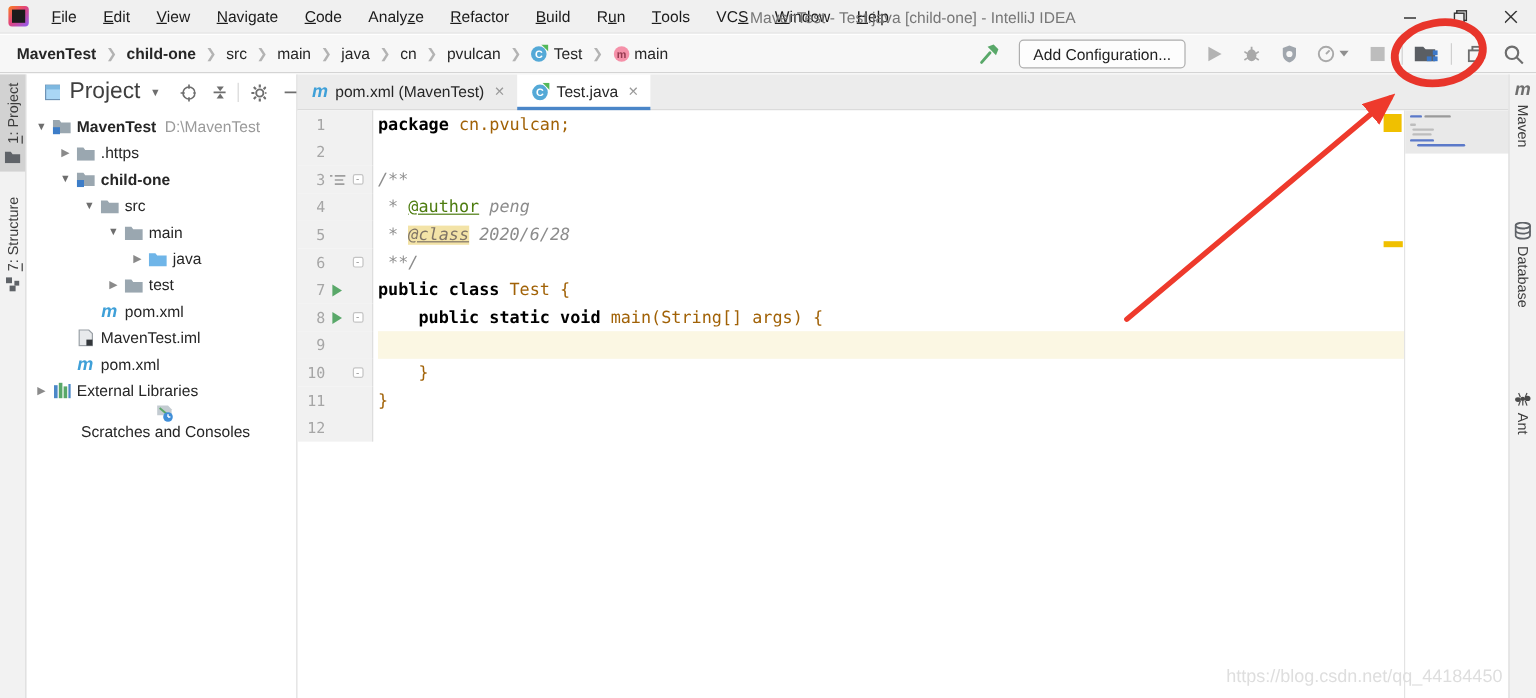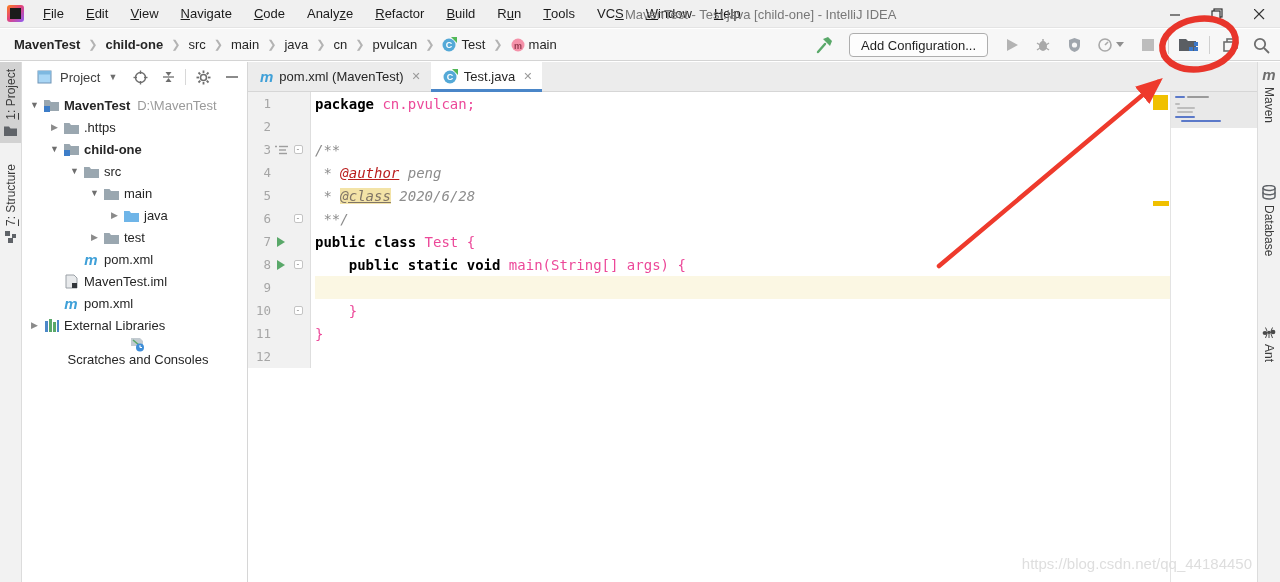--- a/index.html
+++ b/index.html
@@ -41,21 +41,21 @@
   .stripe-item.active { background:#d2d2d2; }
   .vtext { font-size:12px; color:#3c3c3c; white-space:nowrap; }
   .vtext.up { writing-mode:vertical-rl; transform:rotate(180deg); }
   .vtext.down { writing-mode:vertical-rl; }
   .ls-gap { height:14px; }
 
   
   .project-panel { position:absolute; left:23px; top:62px; width:225px; height:520px; background:#fff;
     border-right:1px solid #d6d6d6; }
   .pp-header { height:30px; display:flex; align-items:center; gap:8px; padding-left:14px; color:#3f3f3f; }
-  .pp-title { font-size:13px; }
+  .pp-title { font-size:19px; }
   .pp-caret { font-size:9px; color:#6e6e6e; }
   .pp-sep { width:1px; height:16px; background:#d8d8d8; margin:0 2px; }
   .tree { padding-top:2px; font-size:13px; color:#262626; }
   .tree-row { height:22px; display:flex; align-items:center; white-space:nowrap; }
   .tree-chev { width:11px; font-size:9px; color:#8a8a8a; text-align:center; flex:none; }
   .tree-ico { width:16px; height:16px; margin:0 5px 0 3px; flex:none; display:flex; align-items:center; justify-content:center; }
   .tree-label.bold { font-weight:bold; }
   .tree-extra { color:#9a9a9a; margin-left:7px; }
 
   
@@ -76,23 +76,23 @@
   .lnum { width:23px; text-align:right; color:#a6a6a6; font-size:12.5px; flex:none; }
   .gico { width:20px; height:23px; flex:none; display:flex; align-items:center; justify-content:center; }
   .gfold { width:14px; height:23px; flex:none; display:flex; align-items:center; justify-content:center; }
   .foldbox { width:9px; height:9px; border:1px solid #c4c4c4; border-radius:2px; background:#fff;
     color:#8a8a8a; font-size:8px; line-height:7px; text-align:center; }
   .ecode { padding-left:4px; white-space:pre; }
   .eline.caret .ecode, .eline.caret .caret-ext { background:#fbf7e3; }
   .caret-ext { position:absolute; left:67px; right:0; top:0; bottom:0; z-index:0; }
   .ecode { position:relative; z-index:1; }
   .kw { color:#000000; font-weight:700; }
-  .pl { color:#ec4899; }
+  .pl { color:#a16207; }
   .cmt { color:#8c8c8c; font-style:italic; }
-  .tag { color:#b91c1c; font-style:italic; text-decoration:underline; }
+  .tag { color:#4d7c0f; text-decoration:underline; }
   .tagw { color:#7f7466; font-style:italic; text-decoration:underline; background:#f3e3a7; }
   .run-arrow { width:0; height:0; border-left:8px solid #59a869; border-top:5px solid transparent; border-bottom:5px solid transparent; }
 
   
   .insp-square { position:absolute; right:4px; top:3px; width:15px; height:15px; background:#f0c000; }
   .warn-dash { position:absolute; right:3px; top:108px; width:16px; height:5px; background:#f0c000; }
 
   
   .minimap-col { position:absolute; left:1170px; top:92px; width:87px; height:490px; background:#fff;
     border-left:1px solid #e3e3e3; }

